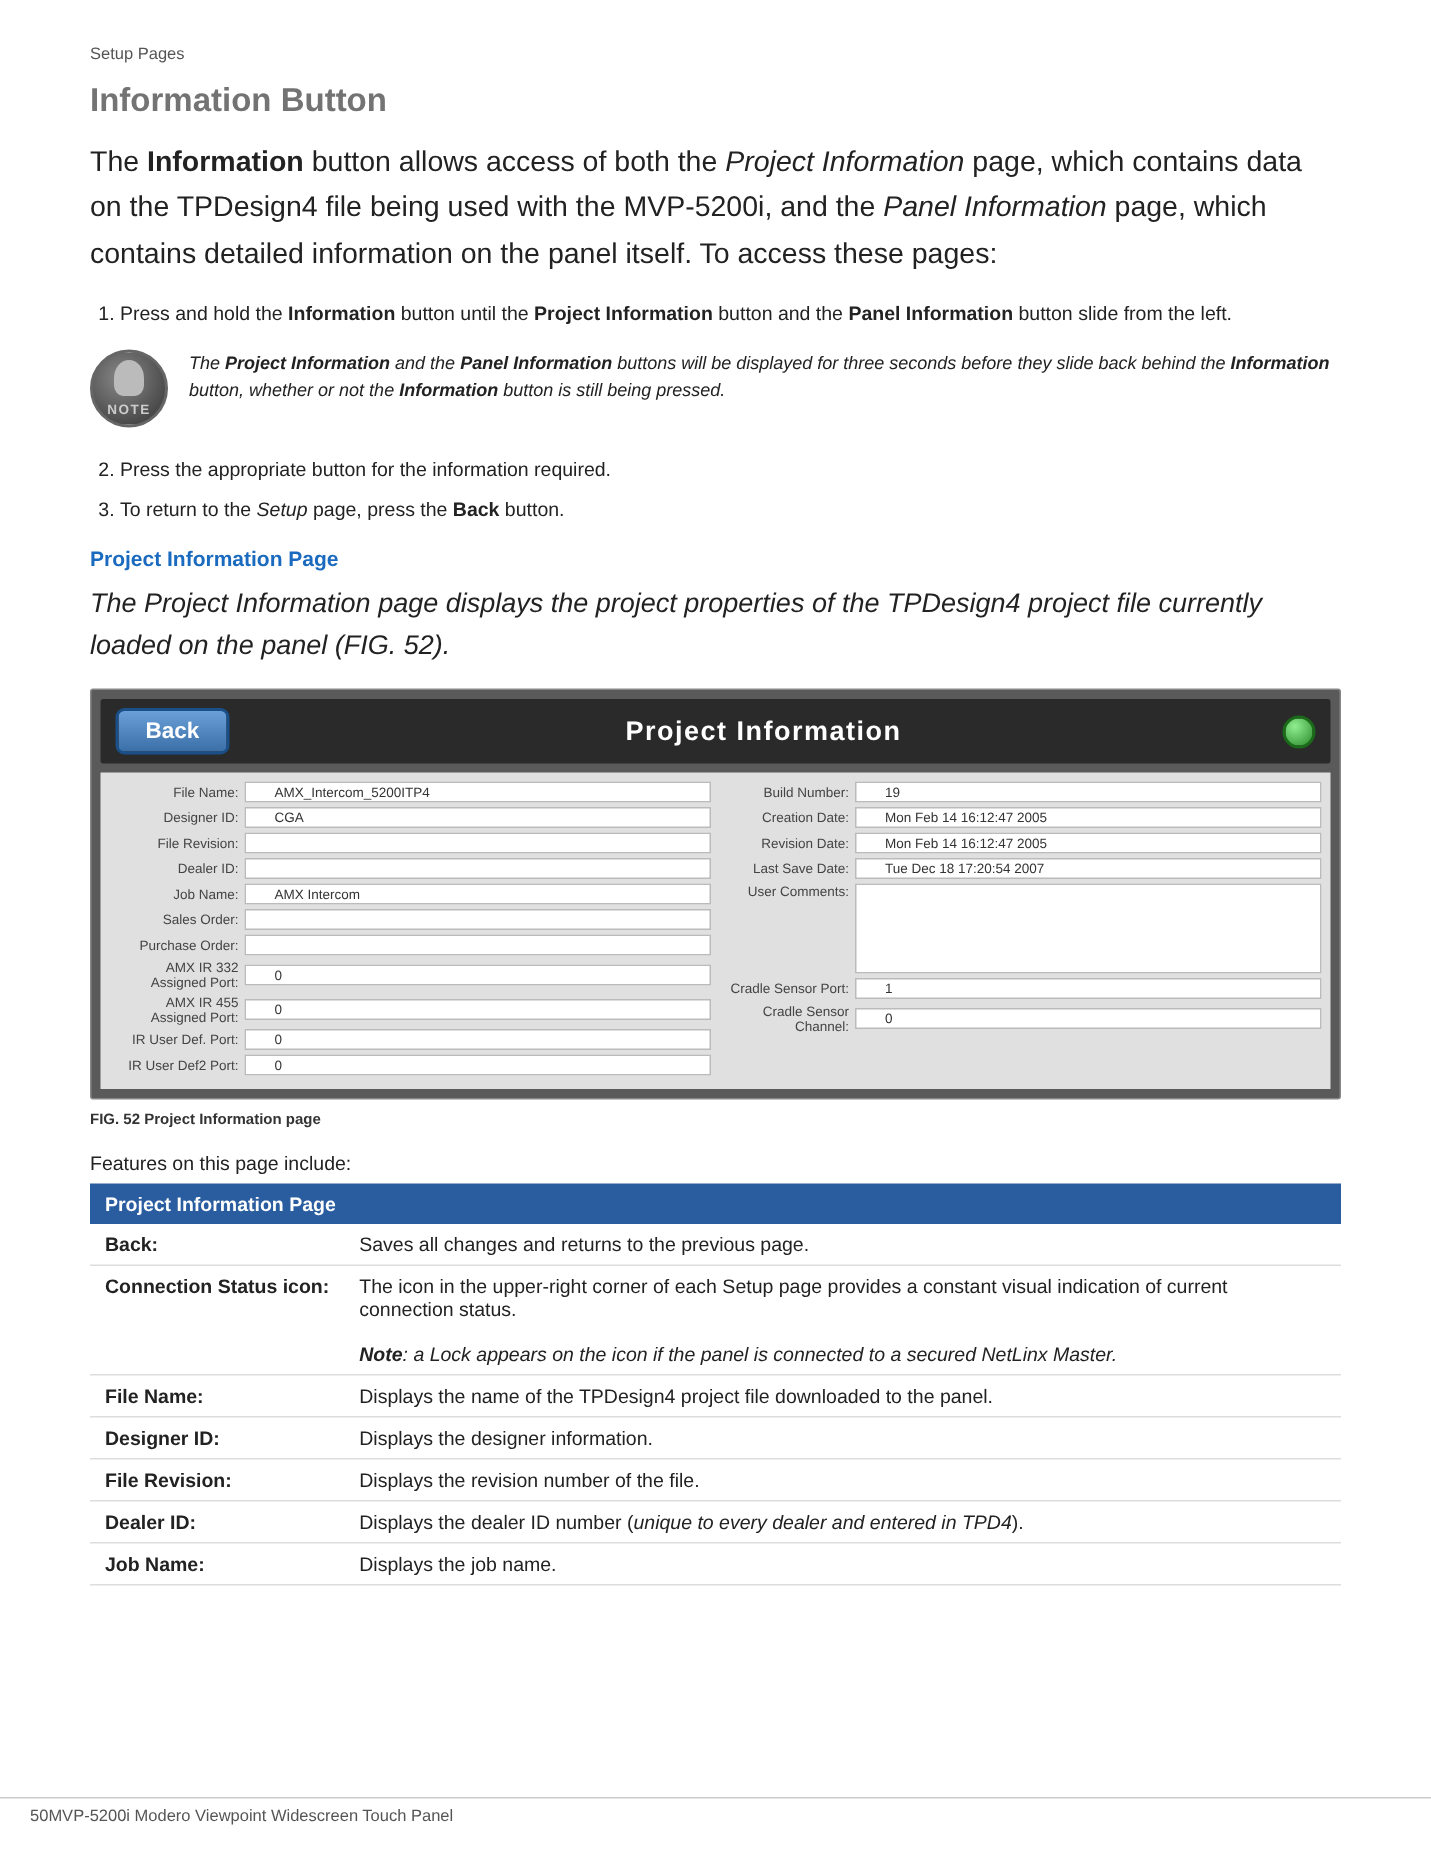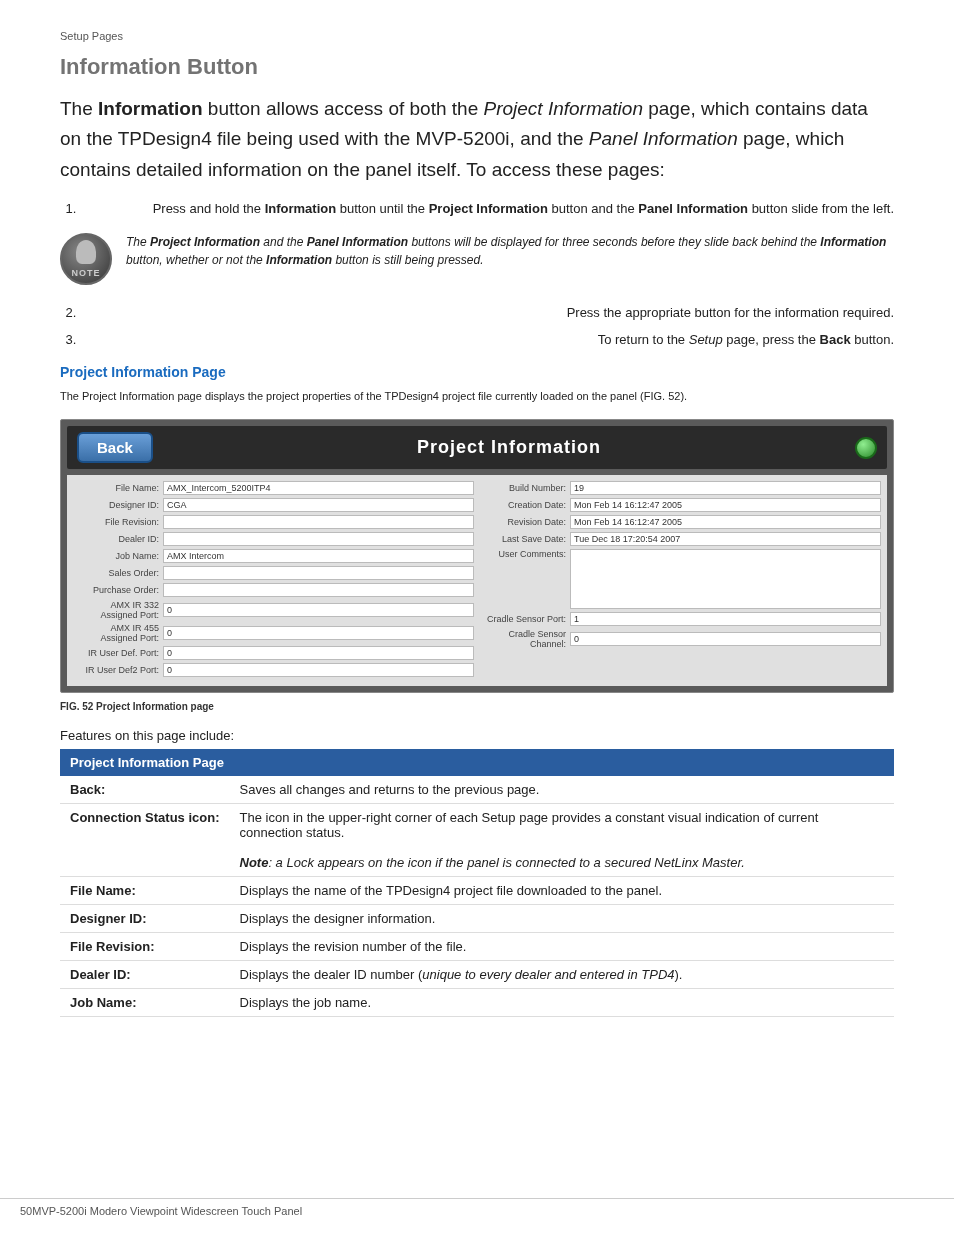--- a/index.html
+++ b/index.html
@@ -36,21 +36,20 @@
       line-height: 1.6;
       margin-bottom: 14px;
     }
 
     .intro-text strong { font-weight: bold; }
     .intro-text em { font-style: italic; }
 
     .steps-list {
       margin-left: 20px;
       margin-bottom: 14px;
-      text-align: right;
     }
     .steps-list li {
       margin-bottom: 8px;
       line-height: 1.5;
       font-size: 13px;
     }
     .steps-list li strong { font-weight: bold; }
 
     .note-box {
       display: flex;
@@ -94,23 +93,24 @@
     .note-text strong { font-weight: bold; font-style: italic; }
 
     .section-title {
       font-size: 14px;
       font-weight: bold;
       color: #1a6bbf;
       margin: 10px 0 8px 0;
     }
 
     .section-desc {
-      font-size: 11px;
+      font-size: 18px;
       line-height: 1.6;
       margin-bottom: 14px;
+      font-style: italic;
     }
 
     
     .panel-screenshot {
       border: 1px solid #888;
       background: #5a5a5a;
       margin-bottom: 8px;
       padding: 6px;
       border-radius: 2px;
     }
@@ -170,21 +170,21 @@
       color: #444;
       text-align: right;
       padding-right: 4px;
       font-size: 9px;
       flex-shrink: 0;
     }
     .panel-field-value {
       flex: 1;
       background: #fff;
       border: 1px solid #bbb;
-      padding: 1px 3px;
+      padding: 1px 19px;
       font-size: 9px;
       min-height: 14px;
       color: #333;
     }
 
     .fig-caption {
       font-size: 10px;
       color: #333;
       margin-bottom: 16px;
     }

